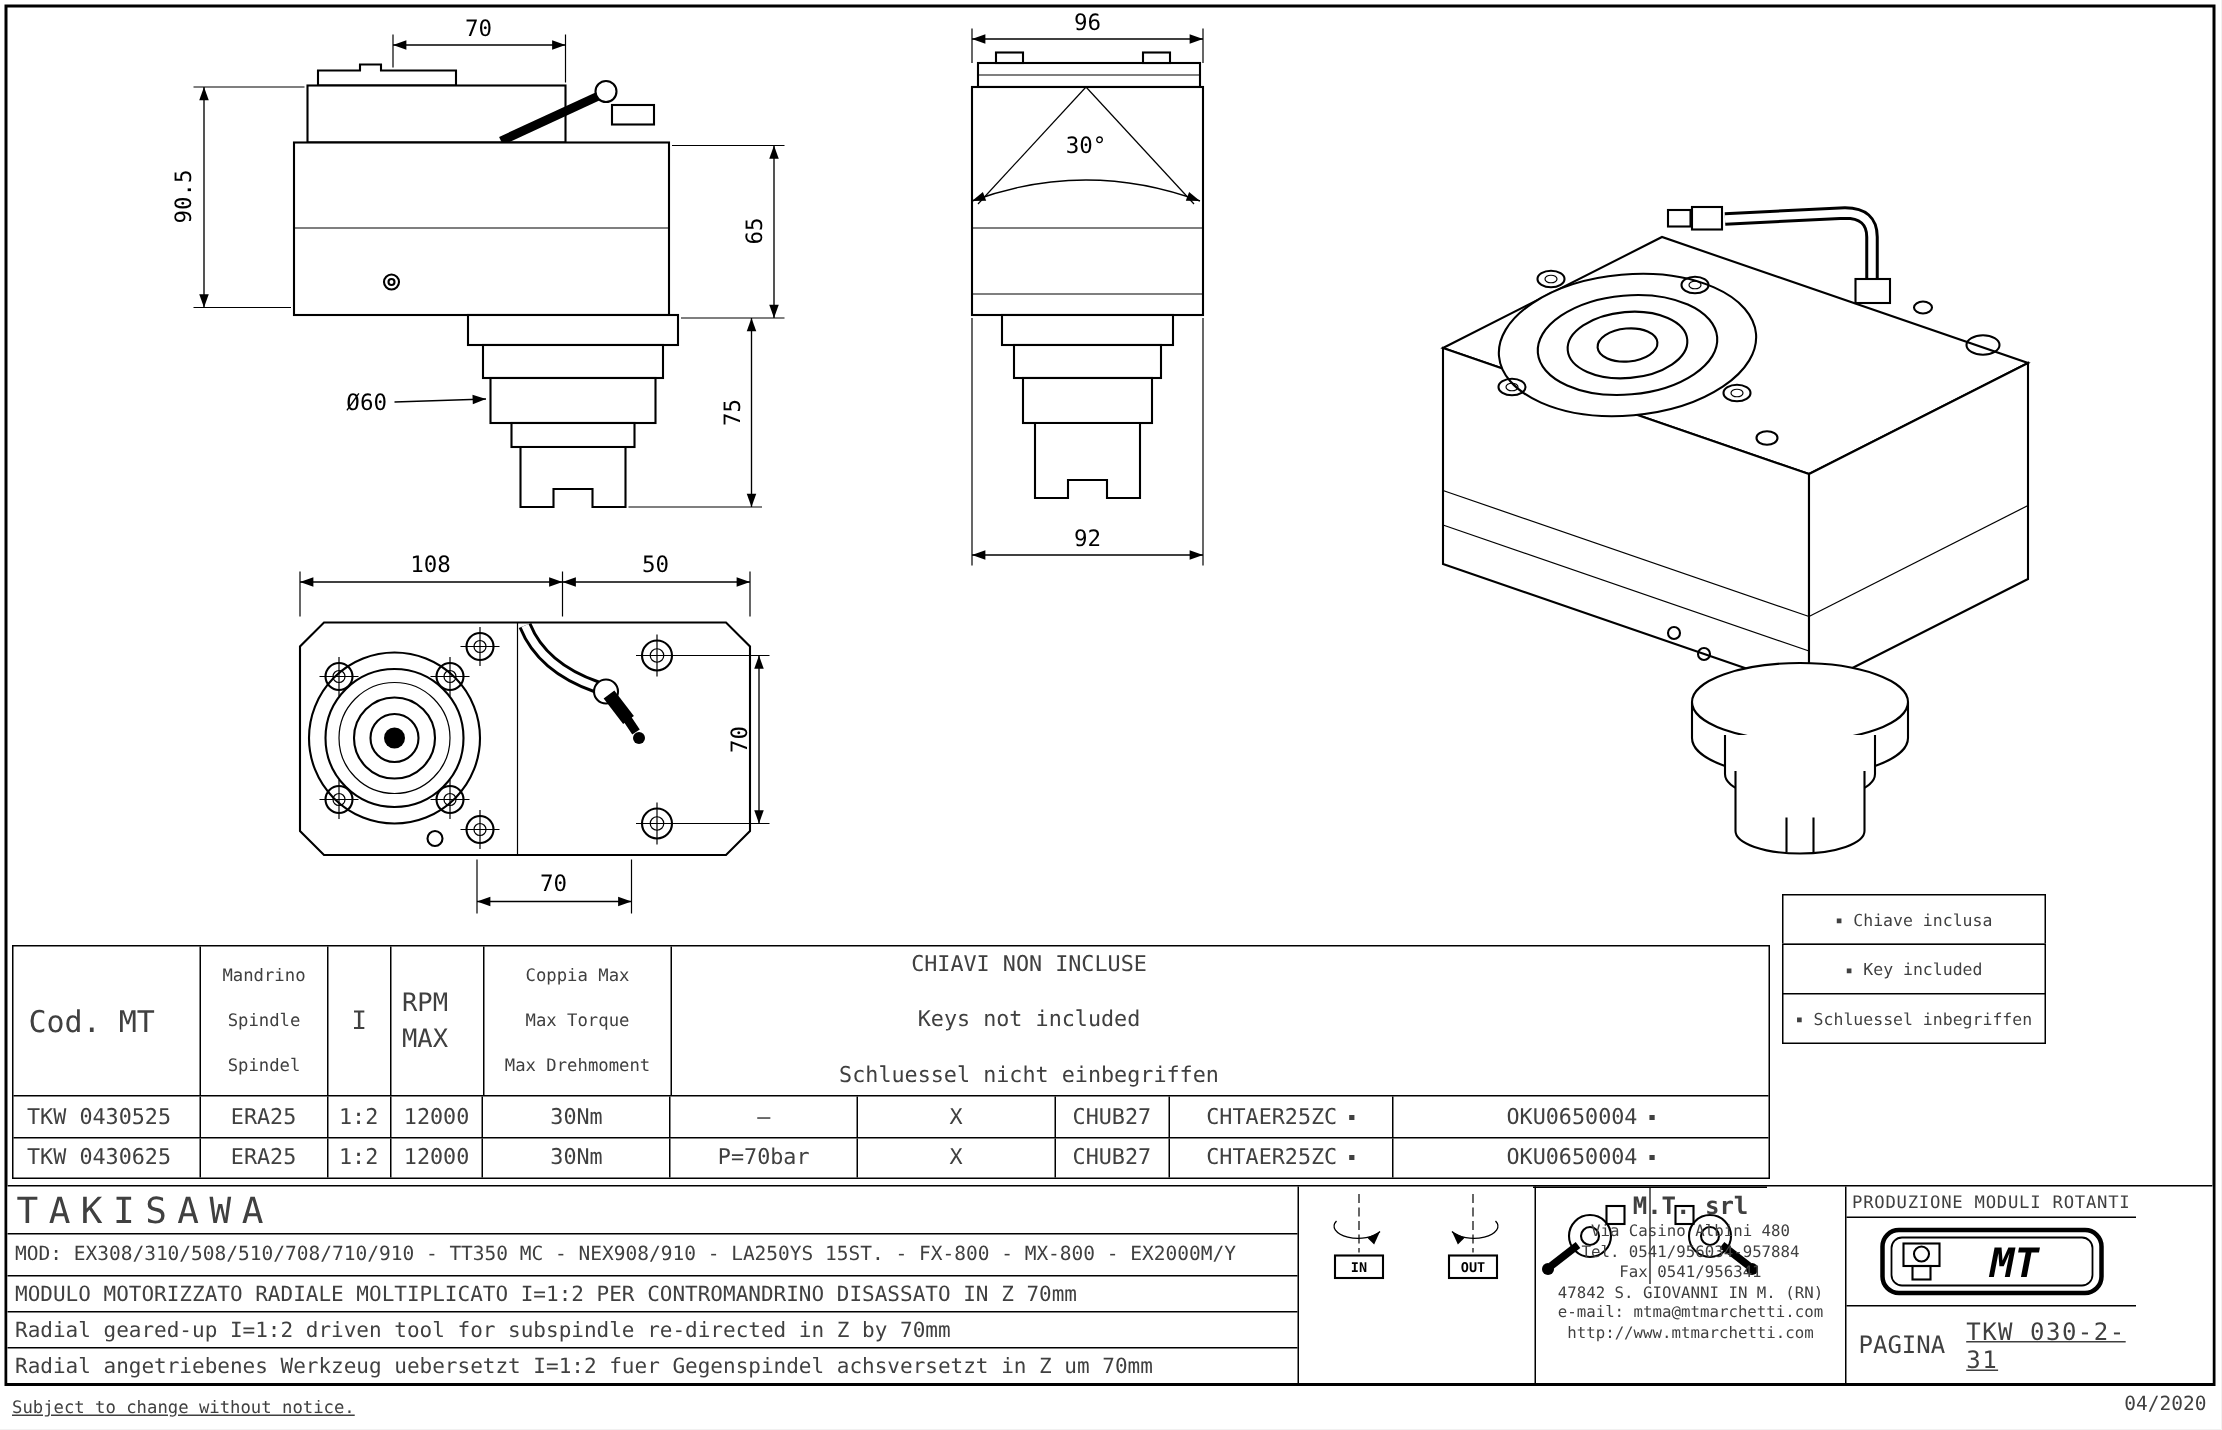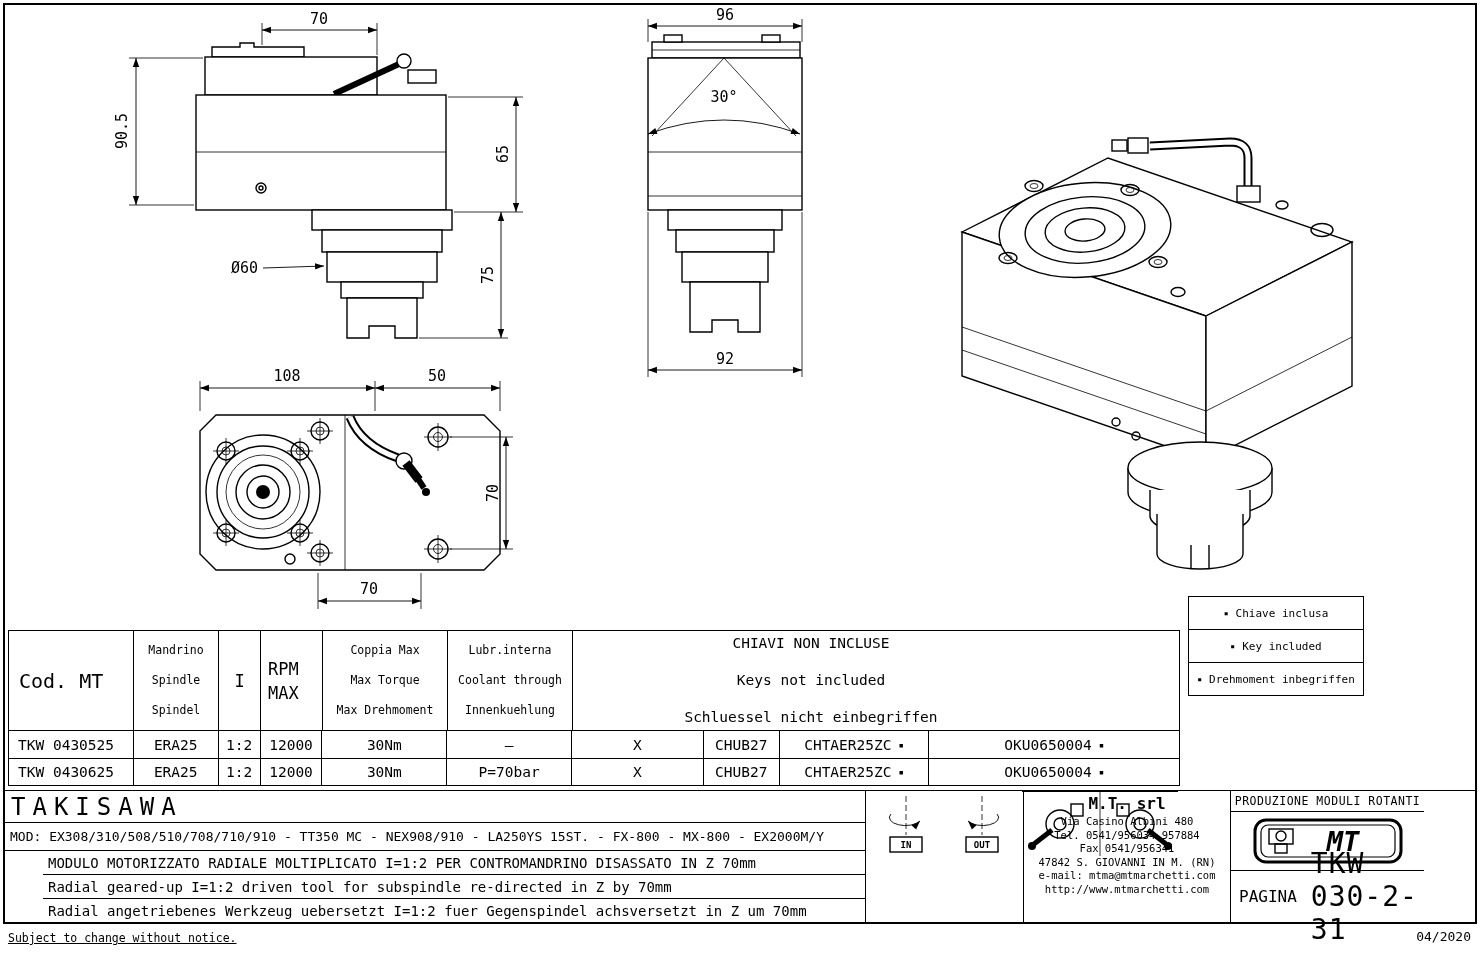--- a/index.html
+++ b/index.html
@@ -1,19 +1,19 @@
 <!DOCTYPE html>
 <html><head>
 <meta charset="utf-8">
 <style>
   * { margin:0; padding:0; box-sizing:border-box; }
   html,body { background:#e8e8e8; }
   #page {
     position:relative; width:1481px; height:953px; background:#fff;
-    font-family:"DejaVu Sans Mono", monospace; color:#000000; overflow:hidden;
+    font-family:"DejaVu Sans Mono", monospace; color:#404040; overflow:hidden;
   }
   #frame { position:absolute; left:3px; top:3px; width:1474px; height:921px; border:2px solid #000; }
 
   
   #page svg .ln   { fill:#fff; stroke:#000; stroke-width:1.4; }
   #page svg .nf   { fill:none; stroke:#000; stroke-width:1.4; }
   #page svg .thin { fill:none; stroke:#000; stroke-width:0.8; }
   #page svg .dim  { fill:none; stroke:#000; stroke-width:0.9; }
   #page svg .dtx  { font-family:"DejaVu Sans Mono", monospace; font-size:15px; fill:#000; }
   #page svg .lbl  { font-family:"DejaVu Sans Mono", monospace; font-size:9px; fill:#000; font-weight:bold; }
@@ -50,35 +50,35 @@
 
   
   #titleblock { position:absolute; left:5px; top:790px; width:1470px; height:132px;
                 border-top:1.5px solid #000; display:flex; background:#fff; }
   .tb-left { width:860px; display:flex; flex-direction:column; }
   .tb-brand { height:32px; border-bottom:1px solid #000; display:flex; align-items:center;
               padding-left:6px; font-size:24px; letter-spacing:7px; }
   .tb-mod { height:28px; border-bottom:1px solid #000; display:flex; align-items:center;
             padding-left:5px; font-size:13px; white-space:nowrap; }
   .tb-desc { flex:1; display:flex; flex-direction:column; }
-  .tb-desc > div { flex:1; display:flex; align-items:center; padding-left:5px; font-size:14px; white-space:nowrap;margin-left:38px; }
+  .tb-desc > div { flex:1; display:flex; align-items:center; padding-left:5px; font-size:14px; white-space:nowrap; }
   .tb-desc > div + div { border-top:1px solid #000; }
   .tb-icons { width:158px; border-left:1.5px solid #000; display:flex; flex-direction:row; }
   .tb-rot { height:66px; }
   .tb-mech { flex:1; border-top:1px solid #000; }
   .tb-company { width:207px; border-left:1.5px solid #000; text-align:center; padding-top:3px; }
   .co-name { font-size:16px; font-weight:bold; margin-bottom:2px; }
   .co-line { font-size:10.5px; line-height:13.5px; white-space:nowrap; }
   .tb-right { width:194px; border-left:1.5px solid #000; display:flex; flex-direction:column; }
   .tb-prod { height:21px; border-bottom:1px solid #000; display:flex; align-items:center; justify-content:center;
              font-size:11.5px; letter-spacing:0.5px; }
   .tb-logo { flex:1; display:flex; align-items:center; justify-content:center; }
   .tb-page { height:52px; border-top:1px solid #000; display:flex; align-items:center; padding-left:8px; gap:14px; }
   .pg-label { font-size:16px; }
-  .pg-code { font-size:28px; letter-spacing:1px; }
+  .pg-code { font-size:16px; letter-spacing:1px;text-decoration:underline; }
   .logo-mt { font-family:"DejaVu Sans Mono", monospace; font-size:27px; font-weight:bold; font-style:italic; fill:#000; }
 
   
   #footer-notice { position:absolute; left:8px; top:931px; font-size:11.5px;text-decoration:underline; }
   #footer-date { position:absolute; right:10px; top:929px; font-size:13px; }
 </style>
 </head>
 <body>
 
 <div id="page">
@@ -303,46 +303,41 @@
     <div class="lg-row">
       <span class="lg-bullet">▪</span>
       <span>Chiave inclusa</span>
     </div>
     <div class="lg-row">
       <span class="lg-bullet">▪</span>
       <span>Key included</span>
     </div>
     <div class="lg-row">
       <span class="lg-bullet">▪</span>
-      <span>Drehmoment inbegriffen</span>
+      <span>Schluessel inbegriffen</span>
     </div>
   </div>
 
   <div id="spec-table">
     <div class="tr head">
       <div class="td w-cod head-cod">Cod. MT</div>
       <div class="td w-man stack">
         <span>Mandrino</span>
           <span>Spindle</span>
           <span>Spindel</span>
       </div>
       <div class="td w-ratio head-ratio">I</div>
       <div class="td w-rpm head-rpm">
         <span>RPM</span>
           <span>MAX</span>
       </div>
       <div class="td w-tq stack">
         <span>Coppia Max</span>
           <span>Max Torque</span>
           <span>Max Drehmoment</span>
-      </div>
-      <div class="td w-ci stack">
-        <span>Lubr.interna</span>
-          <span>Coolant through</span>
-          <span>Innenkuehlung</span>
       </div>
       <div class="td w-keys stack keys-head">
         <span>CHIAVI NON INCLUSE</span>
           <span>Keys not included</span>
           <span>Schluessel nicht einbegriffen</span>
       </div>
     </div>
 
     <div class="tr data">
       <div class="td w-cod cell-left">TKW 0430525</div>

